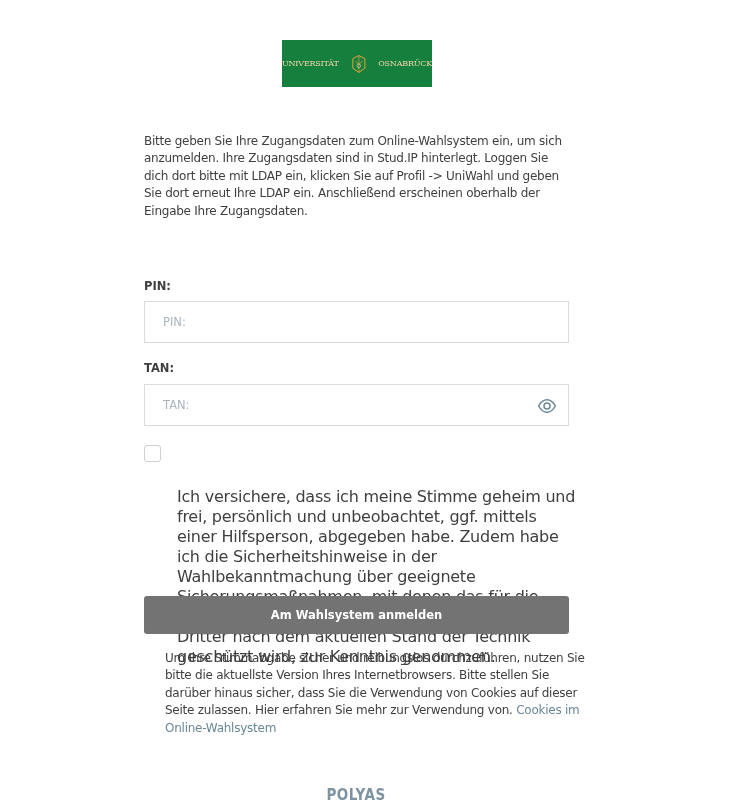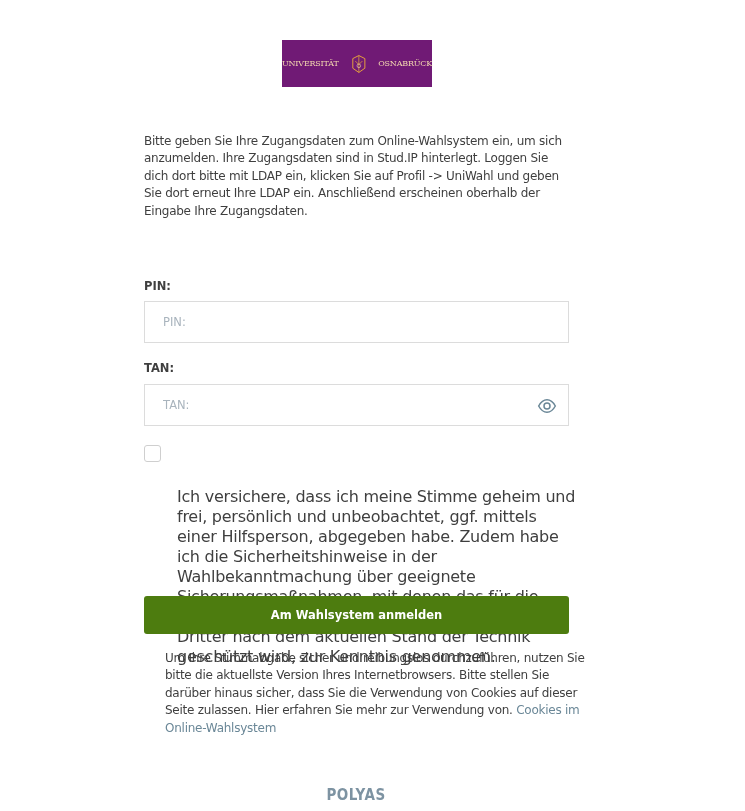--- a/index.html
+++ b/index.html
@@ -1,21 +1,21 @@
 <!DOCTYPE html>
 <html><head>
 <meta charset="utf-8">
 <style>
   * { box-sizing: border-box; margin: 0; padding: 0; }
   html, body { width: 745px; height: 811px; background: #ffffff; overflow: hidden; }
   body { font-family: "DejaVu Sans", sans-serif; color: #3f3f3f; position: relative; }
 
   .logo {
     position: absolute; left: 282px; top: 40px; width: 150px; height: 47px;
-    background: #701a75; display: flex; align-items: center; justify-content: center;
+    background: #15803d; display: flex; align-items: center; justify-content: center;
     gap: 12px;
   }
   .logo .word { color: #f3d7b0; font-family: "DejaVu Serif", serif; font-size: 8px; letter-spacing: -0.2px; }
   .logo .crest { width: 26px; height: 34px; }
 
   .intro {
     position: absolute; left: 144px; top: 133px; width: 428px;
     font-size: 12px; line-height: 17.4px; color: #3f3f3f; letter-spacing: -0.25px;
   }
 
@@ -37,21 +37,21 @@
     position: absolute; left: 144px; top: 445px; width: 17px; height: 17px;
     border: 1px solid #cfcfcf; border-radius: 3px; background: #fff; cursor: pointer;
   }
   .consent {
     position: absolute; left: 177px; top: 442px; width: 400px;
     font-size: 16px; line-height: 20px; color: #3f3f3f; letter-spacing: -0.25px; margin-top: 45px;
   }
 
   .submit {
     position: absolute; left: 144px; top: 596px; width: 425px; height: 38px;
-    background: #4d7c0f; border: none; border-radius: 3px; color: #ffffff;
+    background: #737373; border: none; border-radius: 3px; color: #ffffff;
     font-family: "DejaVu Sans", sans-serif; font-weight: bold; font-size: 11.5px; cursor: pointer;
   }
 
   .notice {
     position: absolute; left: 144px; top: 650px; width: 430px;
     font-size: 12px; line-height: 17.4px; color: #3f3f3f; letter-spacing: -0.25px; margin-left: 21px;
   }
   .notice a { color: #6a8797; text-decoration: none; }
 
   .polyas {

